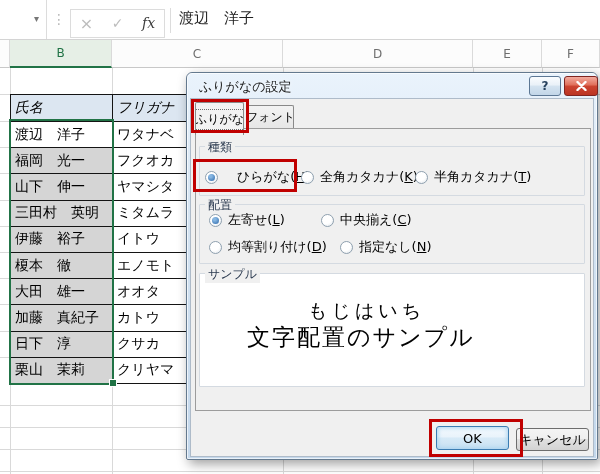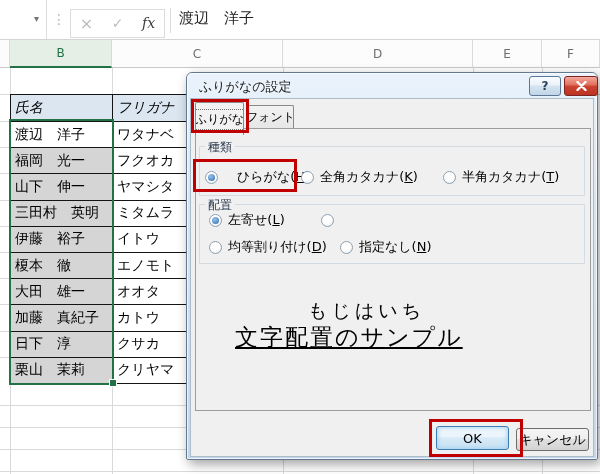--- a/index.html
+++ b/index.html
@@ -88,28 +88,28 @@
   .radio-item{position:absolute;display:flex;align-items:center;gap:6px;height:16px;
     font-size:13px;color:#000;z-index:5;white-space:nowrap;}
   .radio{width:13px;height:13px;border-radius:50%;border:1px solid #8fa0af;box-sizing:border-box;
     background:radial-gradient(circle at 38% 32%,#ffffff 50%,#dde4ea);position:relative;flex:0 0 13px;}
   .radio.checked::after{content:"";position:absolute;left:2px;top:2px;width:7px;height:7px;border-radius:50%;
     background:radial-gradient(circle at 38% 32%,#86b6e2 20%,#2a66a8);}
   .rlabel u{text-underline-offset:1px;}
 
   #rad-hiragana{left:18px;top:96px;gap:19px;}
   #rad-zenkaku{left:114px;top:96px;}
-  #rad-hankaku{left:228px;top:96px;margin-left:28px;}
+  #rad-hankaku{left:228px;top:96px;}
   #rad-left{left:22px;top:139px;}
   #rad-center{left:134px;top:139px;}
   #rad-justify{left:22px;top:166px;}
   #rad-none{left:134px;top:166px;margin-left:19px;}
 
   #sample-furigana{left:86px;top:225px;font-size:19px;color:#000;letter-spacing:4px;z-index:5;white-space:nowrap;margin-left:35px;}
-  #sample-main{left:48px;top:249px;font-size:23px;color:#000;letter-spacing:2px;z-index:5;white-space:nowrap;text-decoration:underline;}
+  #sample-main{left:60px;top:249px;font-size:23px;color:#000;letter-spacing:2px;z-index:5;white-space:nowrap;}
 
   .dlg-btn{position:absolute;box-sizing:border-box;border:1px solid #6d6d6d;border-radius:3px;
     background:linear-gradient(#f4f4f4,#efefef 45%,#e0e0e0 50%,#d3d3d3);
     font-size:13px;color:#000;display:flex;align-items:center;justify-content:center;z-index:5;}
   #btn-ok{left:249px;top:353px;width:73px;height:24px;border:1px solid #3b7db2;
     box-shadow:inset 0 0 4px 1px #a9d3ef;
     background:linear-gradient(#f3f9fd,#e9f3fb 45%,#d7eaf7 50%,#c9e1f2);}
   #btn-cancel{left:329px;top:355px;width:73px;height:23px;}
 
   .hlbox{position:absolute;border:3px solid #c00000;z-index:7;pointer-events:none;box-sizing:border-box;}
@@ -230,30 +230,34 @@
 
   <div class="abs groupbox" id="grp-align">
     <span class="grp-label">配置</span>
   </div>
   <div class="radio-item" id="rad-left">
     <span class="radio checked"></span>
     <span class="rlabel">左寄せ(<u>L</u>)</span>
   </div>
   <div class="radio-item" id="rad-center">
     <span class="radio"></span>
+    <span class="rlabel">中央揃え(<u>C</u>)</span>
   </div>
   <div class="radio-item" id="rad-justify">
     <span class="radio"></span>
     <span class="rlabel">均等割り付け(<u>D</u>)</span>
   </div>
   <div class="radio-item" id="rad-none">
     <span class="radio"></span>
     <span class="rlabel">指定なし(<u>N</u>)</span>
   </div>
 
+  <div class="abs groupbox" id="grp-sample">
+    <span class="grp-label">サンプル</span>
+  </div>
   <span class="abs" id="sample-furigana">もじはいち</span>
   <span class="abs" id="sample-main">文字配置のサンプル</span>
 
   <div class="dlg-btn" id="btn-cancel">キャンセル</div>
   <div class="dlg-btn" id="btn-ok">OK</div>
 
   <div class="hlbox" id="hl-tab"></div>
   <div class="hlbox" id="hl-radio"></div>
   <div class="hlbox" id="hl-ok"></div>
 </div>

